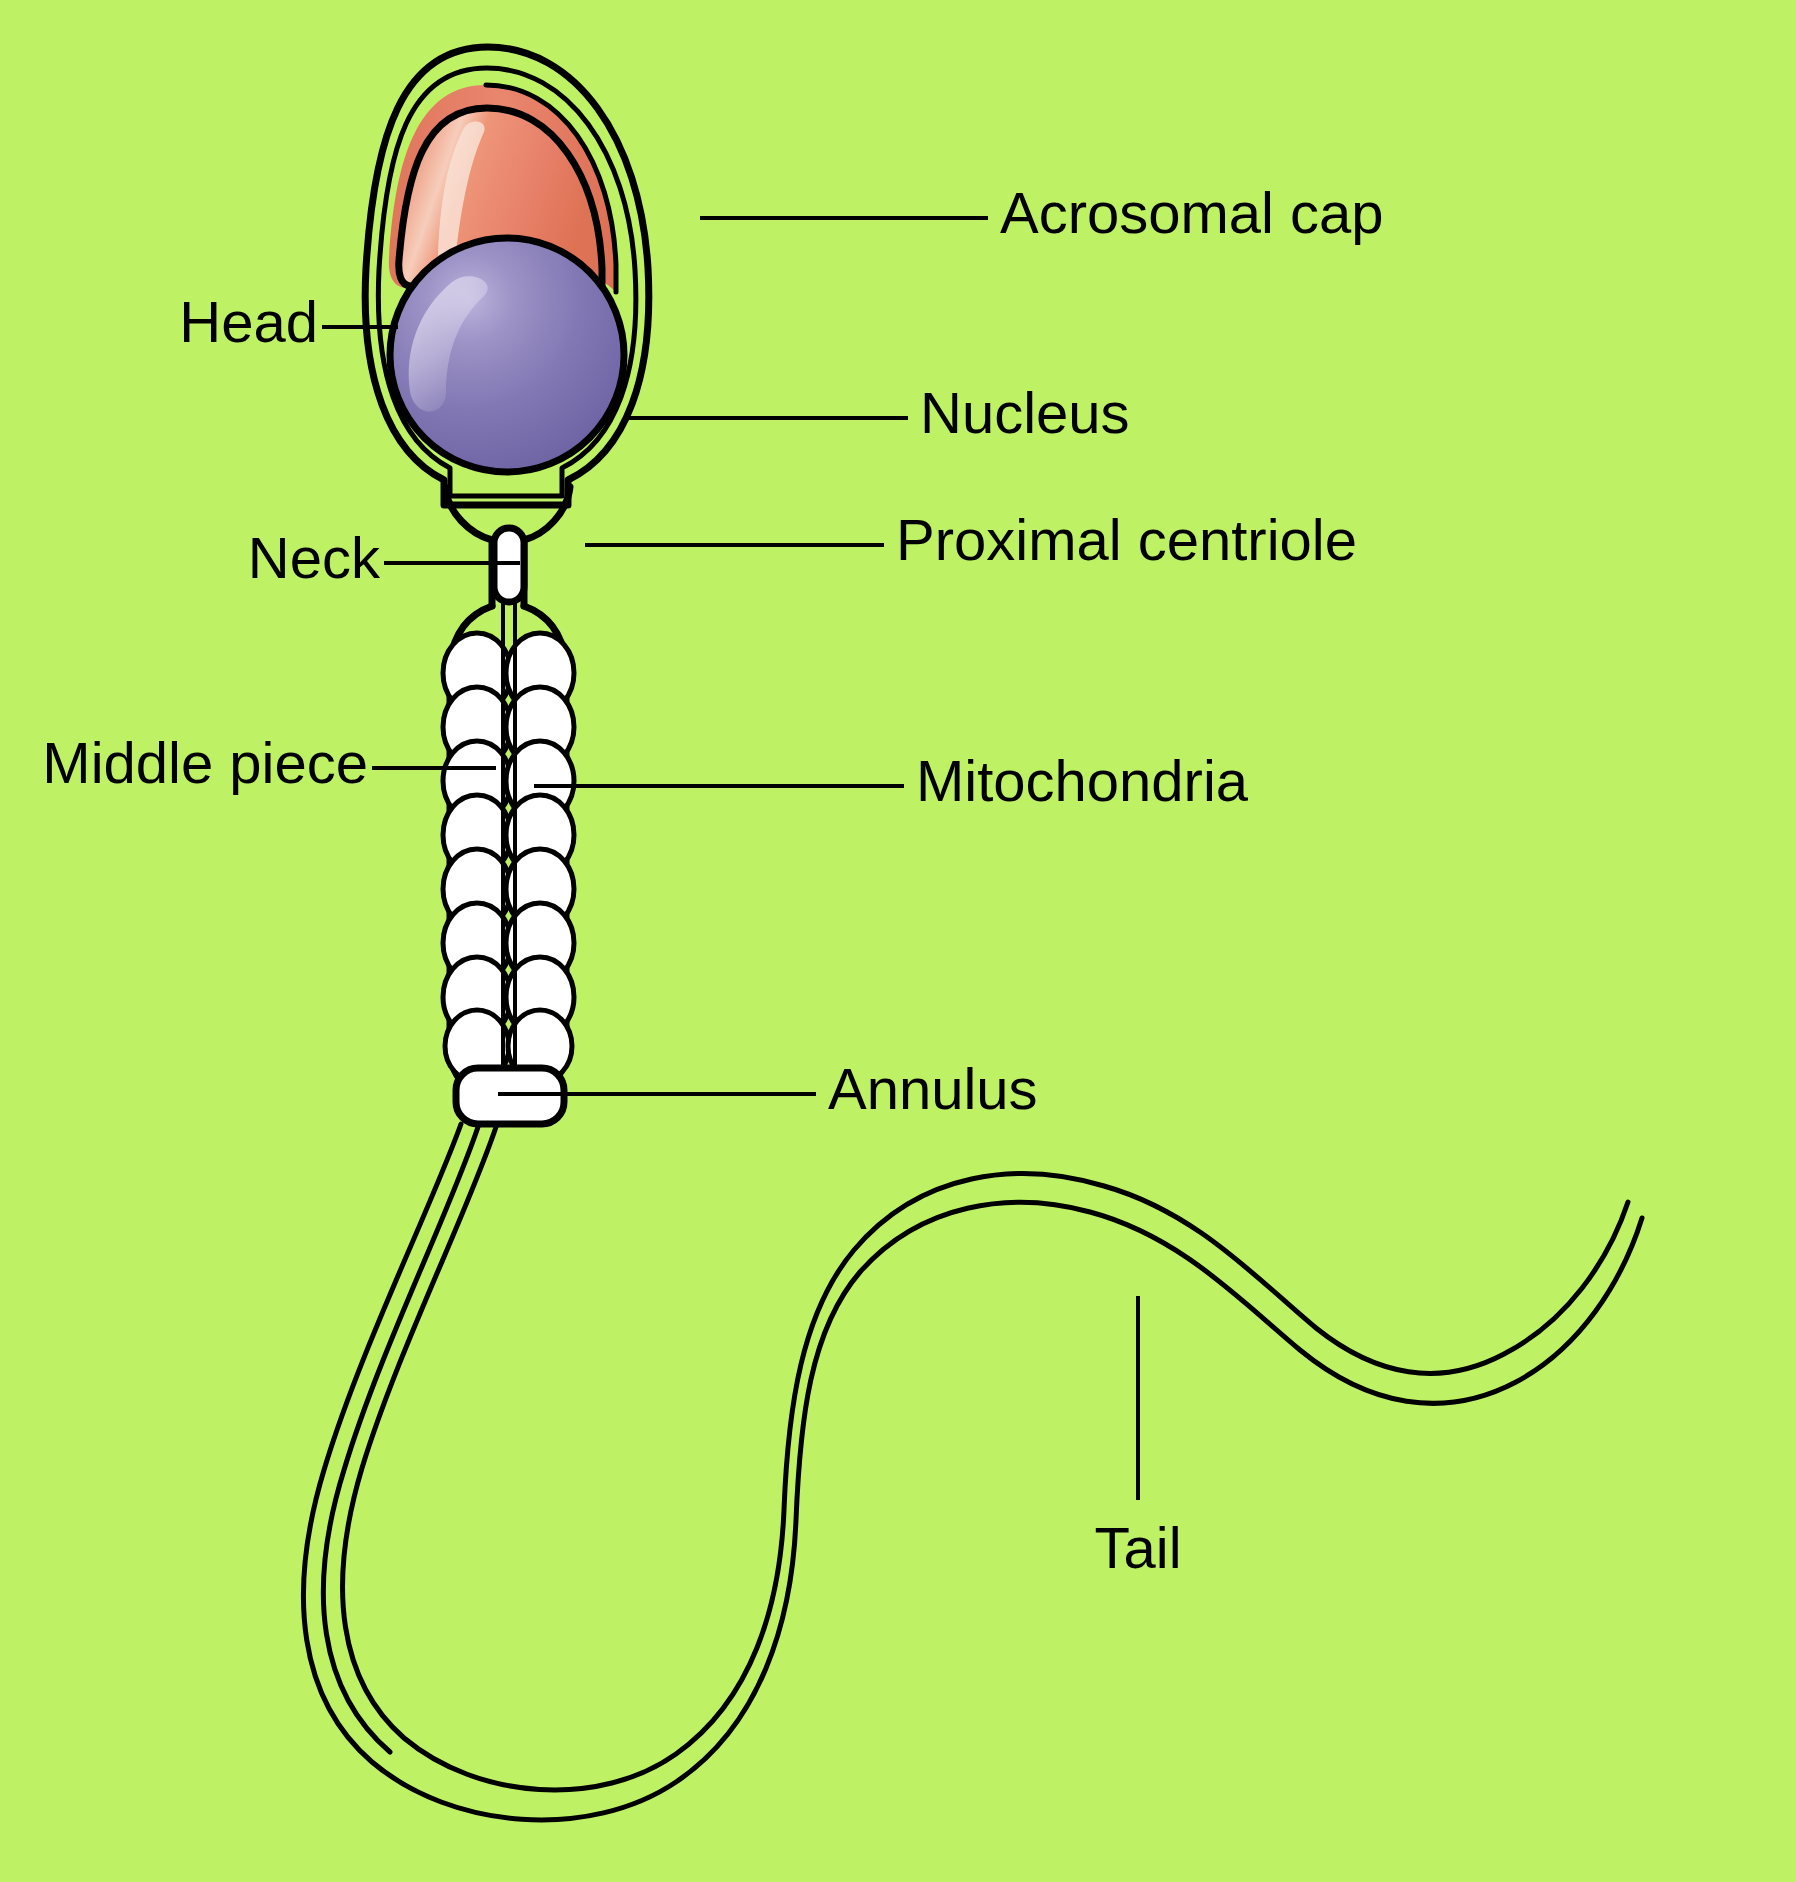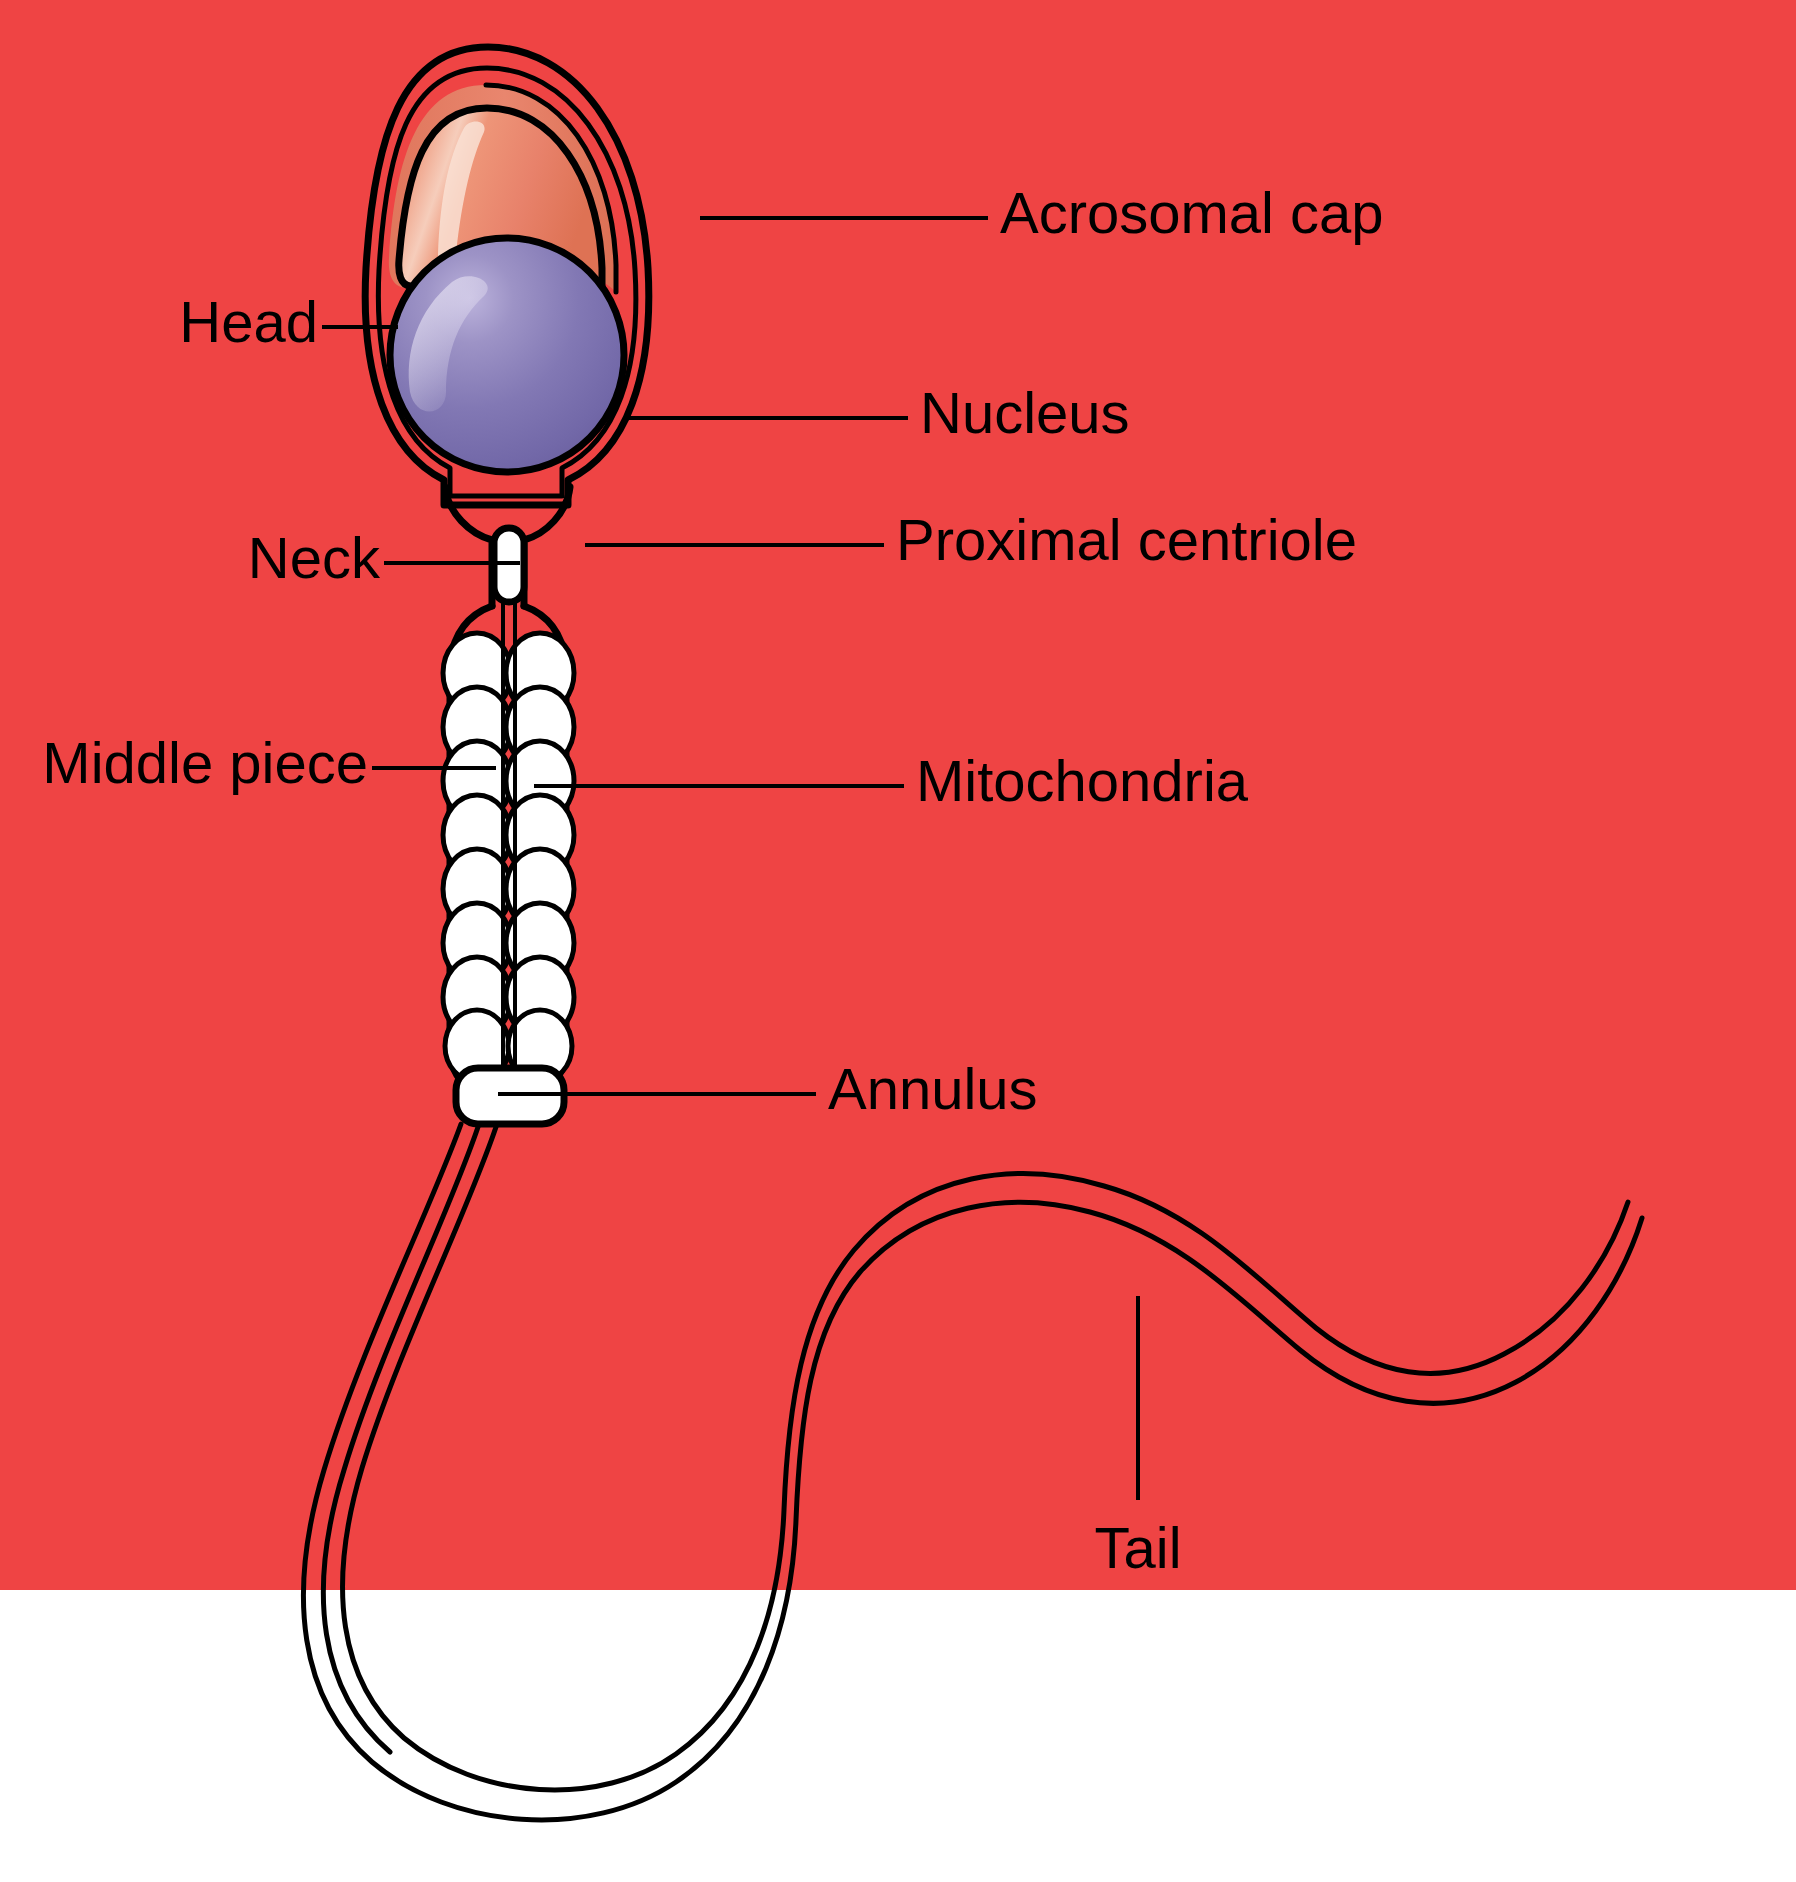--- a/index.html
+++ b/index.html
@@ -9,22 +9,22 @@
   }
   body {
     width: 1796px;
     height: 1882px;
     font-family: "Liberation Sans", sans-serif;
     overflow: hidden;
   }
   #diagram-root {
     position: relative;
     width: 1796px;
-    height: 1590px;
-    background: #ef4444;
+    height: 1882px;
+    background: #bef264;
   }
   svg#sperm-svg {
     position: absolute;
     left: 0;
     top: 0;
     width: 1796px;
     height: 1882px;
     display: block;
   }
   .lbl {

